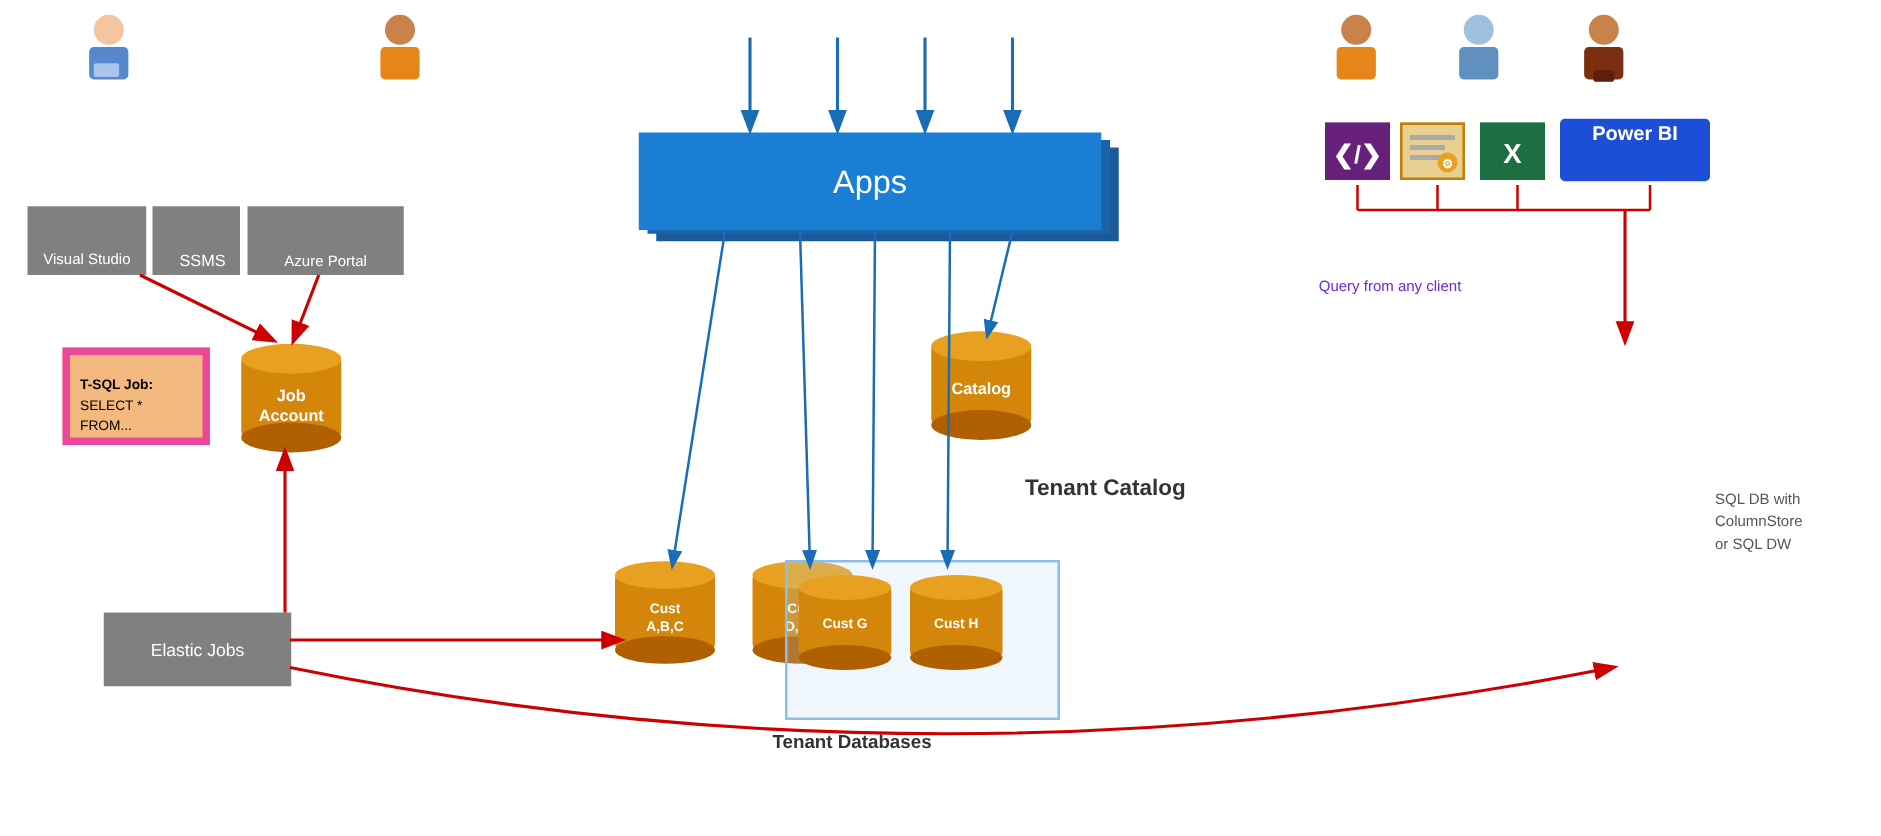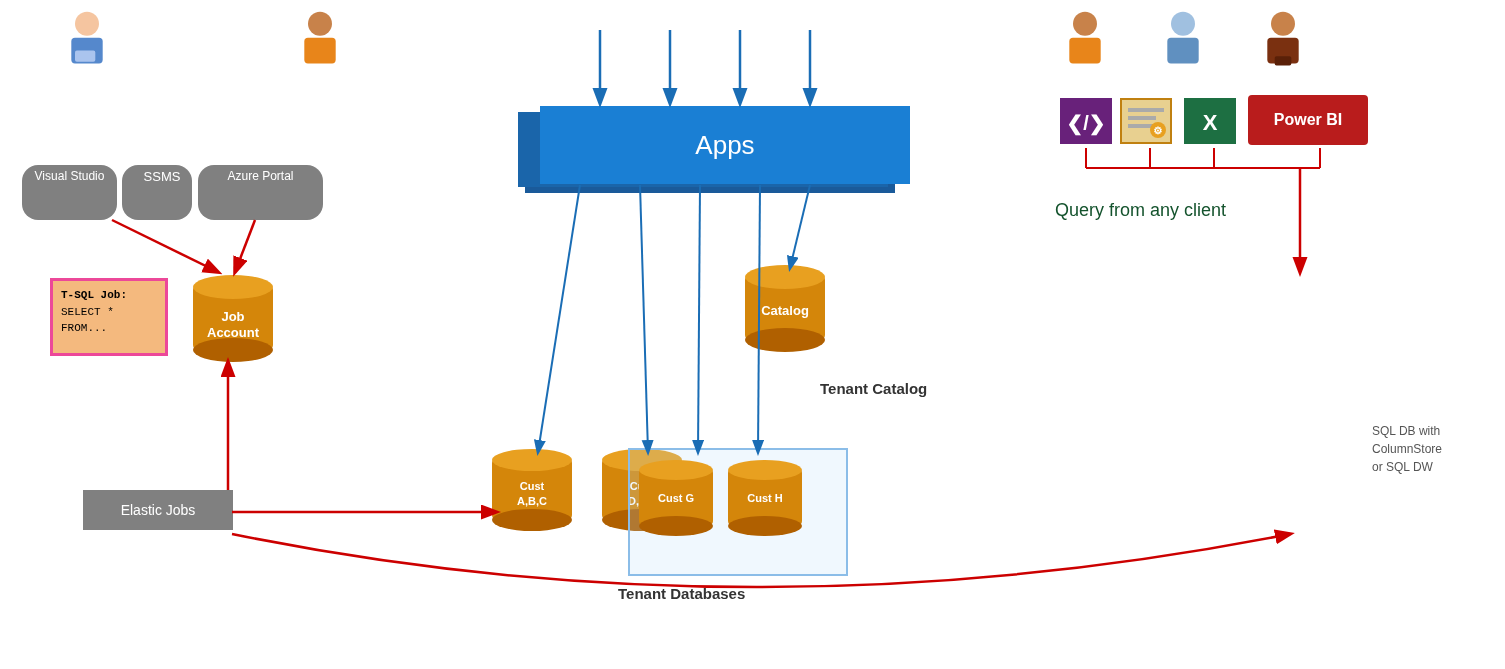--- a/index.html
+++ b/index.html
@@ -28,36 +28,34 @@
     }
 
     
     .tool-box {
       position: absolute;
       background: #808080;
       color: #fff;
       font-size: 13px;
       font-weight: 500;
       display: flex;
-      align-items: flex-start;
+      align-items: flex-end;
       justify-content: center;
       text-align: center;
       padding: 4px 8px;
-      border-radius: 16px;
     }
 
     
     .sql-job-box {
       position: absolute;
       background: #f4b97e;
-      border: 3px solid #ec4899;
+      border: 6px solid #ec4899;
       font-size: 11px;
-      padding: 6px 8px;
+      padding: 16px 8px;
       line-height: 1.5;
-      font-family: Liberation Mono, monospace;
     }
     .sql-job-box b { font-weight: bold; }
 
     
     .elastic-box {
       position: absolute;
       background: #808080;
       color: #fff;
       font-size: 14px;
       font-weight: 500;
@@ -82,54 +80,55 @@
       background: rgba(180, 220, 250, 0.2);
     }
     .tenant-db-label {
       position: absolute;
       font-size: 15px;
       font-weight: bold;
       color: #333;
     }
     .tenant-catalog-label {
       position: absolute;
-      font-size: 15px;
+      font-size: 18px;
       font-weight: bold;
       color: #333;
     }
 
     
     .powerbi-btn {
       position: absolute;
-      background: #b91c1c;
+      background: #1d4ed8;
       color: #fff;
       font-size: 16px;
       font-weight: bold;
       display: flex;
-      align-items: center;
+      align-items: flex-start;
       justify-content: center;
       border-radius: 4px;
       padding: 4px 10px;
     }
 
     
     .arrows-svg {
       position: absolute;
       top: 0; left: 0;
       width: 1505px;
       height: 669px;
       pointer-events: none;
       z-index: 10;
     }
 
     
     .query-label {
       position: absolute;
-      font-size: 18px;
-      color: #14532d;
+      font-size: 12px;
+      color: #6d28d9;
+      margin-top: 22px;
     }
     .sql-label {
       position: absolute;
       font-size: 12px;
       color: #555;
       line-height: 1.5;
     }
 
     
     .vs-icon {
@@ -255,27 +254,27 @@
 
       <ellipse cx="45" cy="22" rx="40" ry="12" fill="#e8a020"></ellipse>
 
       <ellipse cx="45" cy="85" rx="40" ry="12" fill="#b06000"></ellipse>
 
       <text x="45" y="56" text-anchor="middle" fill="white" font-size="13" font-weight="bold">Job</text>
       <text x="45" y="72" text-anchor="middle" fill="white" font-size="13" font-weight="bold">Account</text>
     </svg>
   </div>
 
-  <div class="elastic-box" style="top:490px; left:83px; width:150px; height:40px;">
+  <div class="elastic-box" style="top:490px; left:83px; width:150px; height:59px;">
     <span>Elastic Jobs</span>
   </div>
 
   <div style="position:absolute; top:118px; left:525px; width:370px; height:75px; background:#1a5a9a; z-index:1;"></div>
   <div style="position:absolute; top:112px; left:518px; width:370px; height:75px; background:#1a65aa; z-index:2;"></div>
-  <div style="position:absolute; top:106px; left:511px; width:370px; height:78px; background:#1a7fd4; z-index:3; display:flex; align-items:center; justify-content:center;margin-left:29px;">
+  <div style="position:absolute; top:106px; left:511px; width:370px; height:78px; background:#1a7fd4; z-index:3; display:flex; align-items:center; justify-content:center;">
     <span style="color:#fff; font-size:26px; font-weight:400;">Apps</span>
   </div>
 
   <div class="cylinder" style="top:255px; left:740px;">
     <svg width="90" height="100" viewBox="0 0 90 100">
       <rect x="5" y="20" width="80" height="65" rx="5" fill="#d4860a"></rect>
       <ellipse cx="45" cy="22" rx="40" ry="12" fill="#e8a020"></ellipse>
       <ellipse cx="45" cy="85" rx="40" ry="12" fill="#b06000"></ellipse>
       <text x="45" y="60" text-anchor="middle" fill="white" font-size="13" font-weight="bold">Catalog</text>
     </svg>
@@ -378,17 +377,17 @@
 
   <div class="powerbi-btn" style="top:95px; left:1248px; width:120px; height:50px;">
     <span>Power BI</span>
   </div>
 
   <div class="query-label" style="top:200px; left:1055px;">
     <span>Query from any client</span>
   </div>
 
 
-  <div class="sql-label" style="top:390px; left:1372px;margin-top:32px;">
+  <div class="sql-label" style="top:390px; left:1372px;">
     <span>SQL DB with<br>ColumnStore<br>or SQL DW</span>
   </div>
 
 </div>
 
 </body></html>

